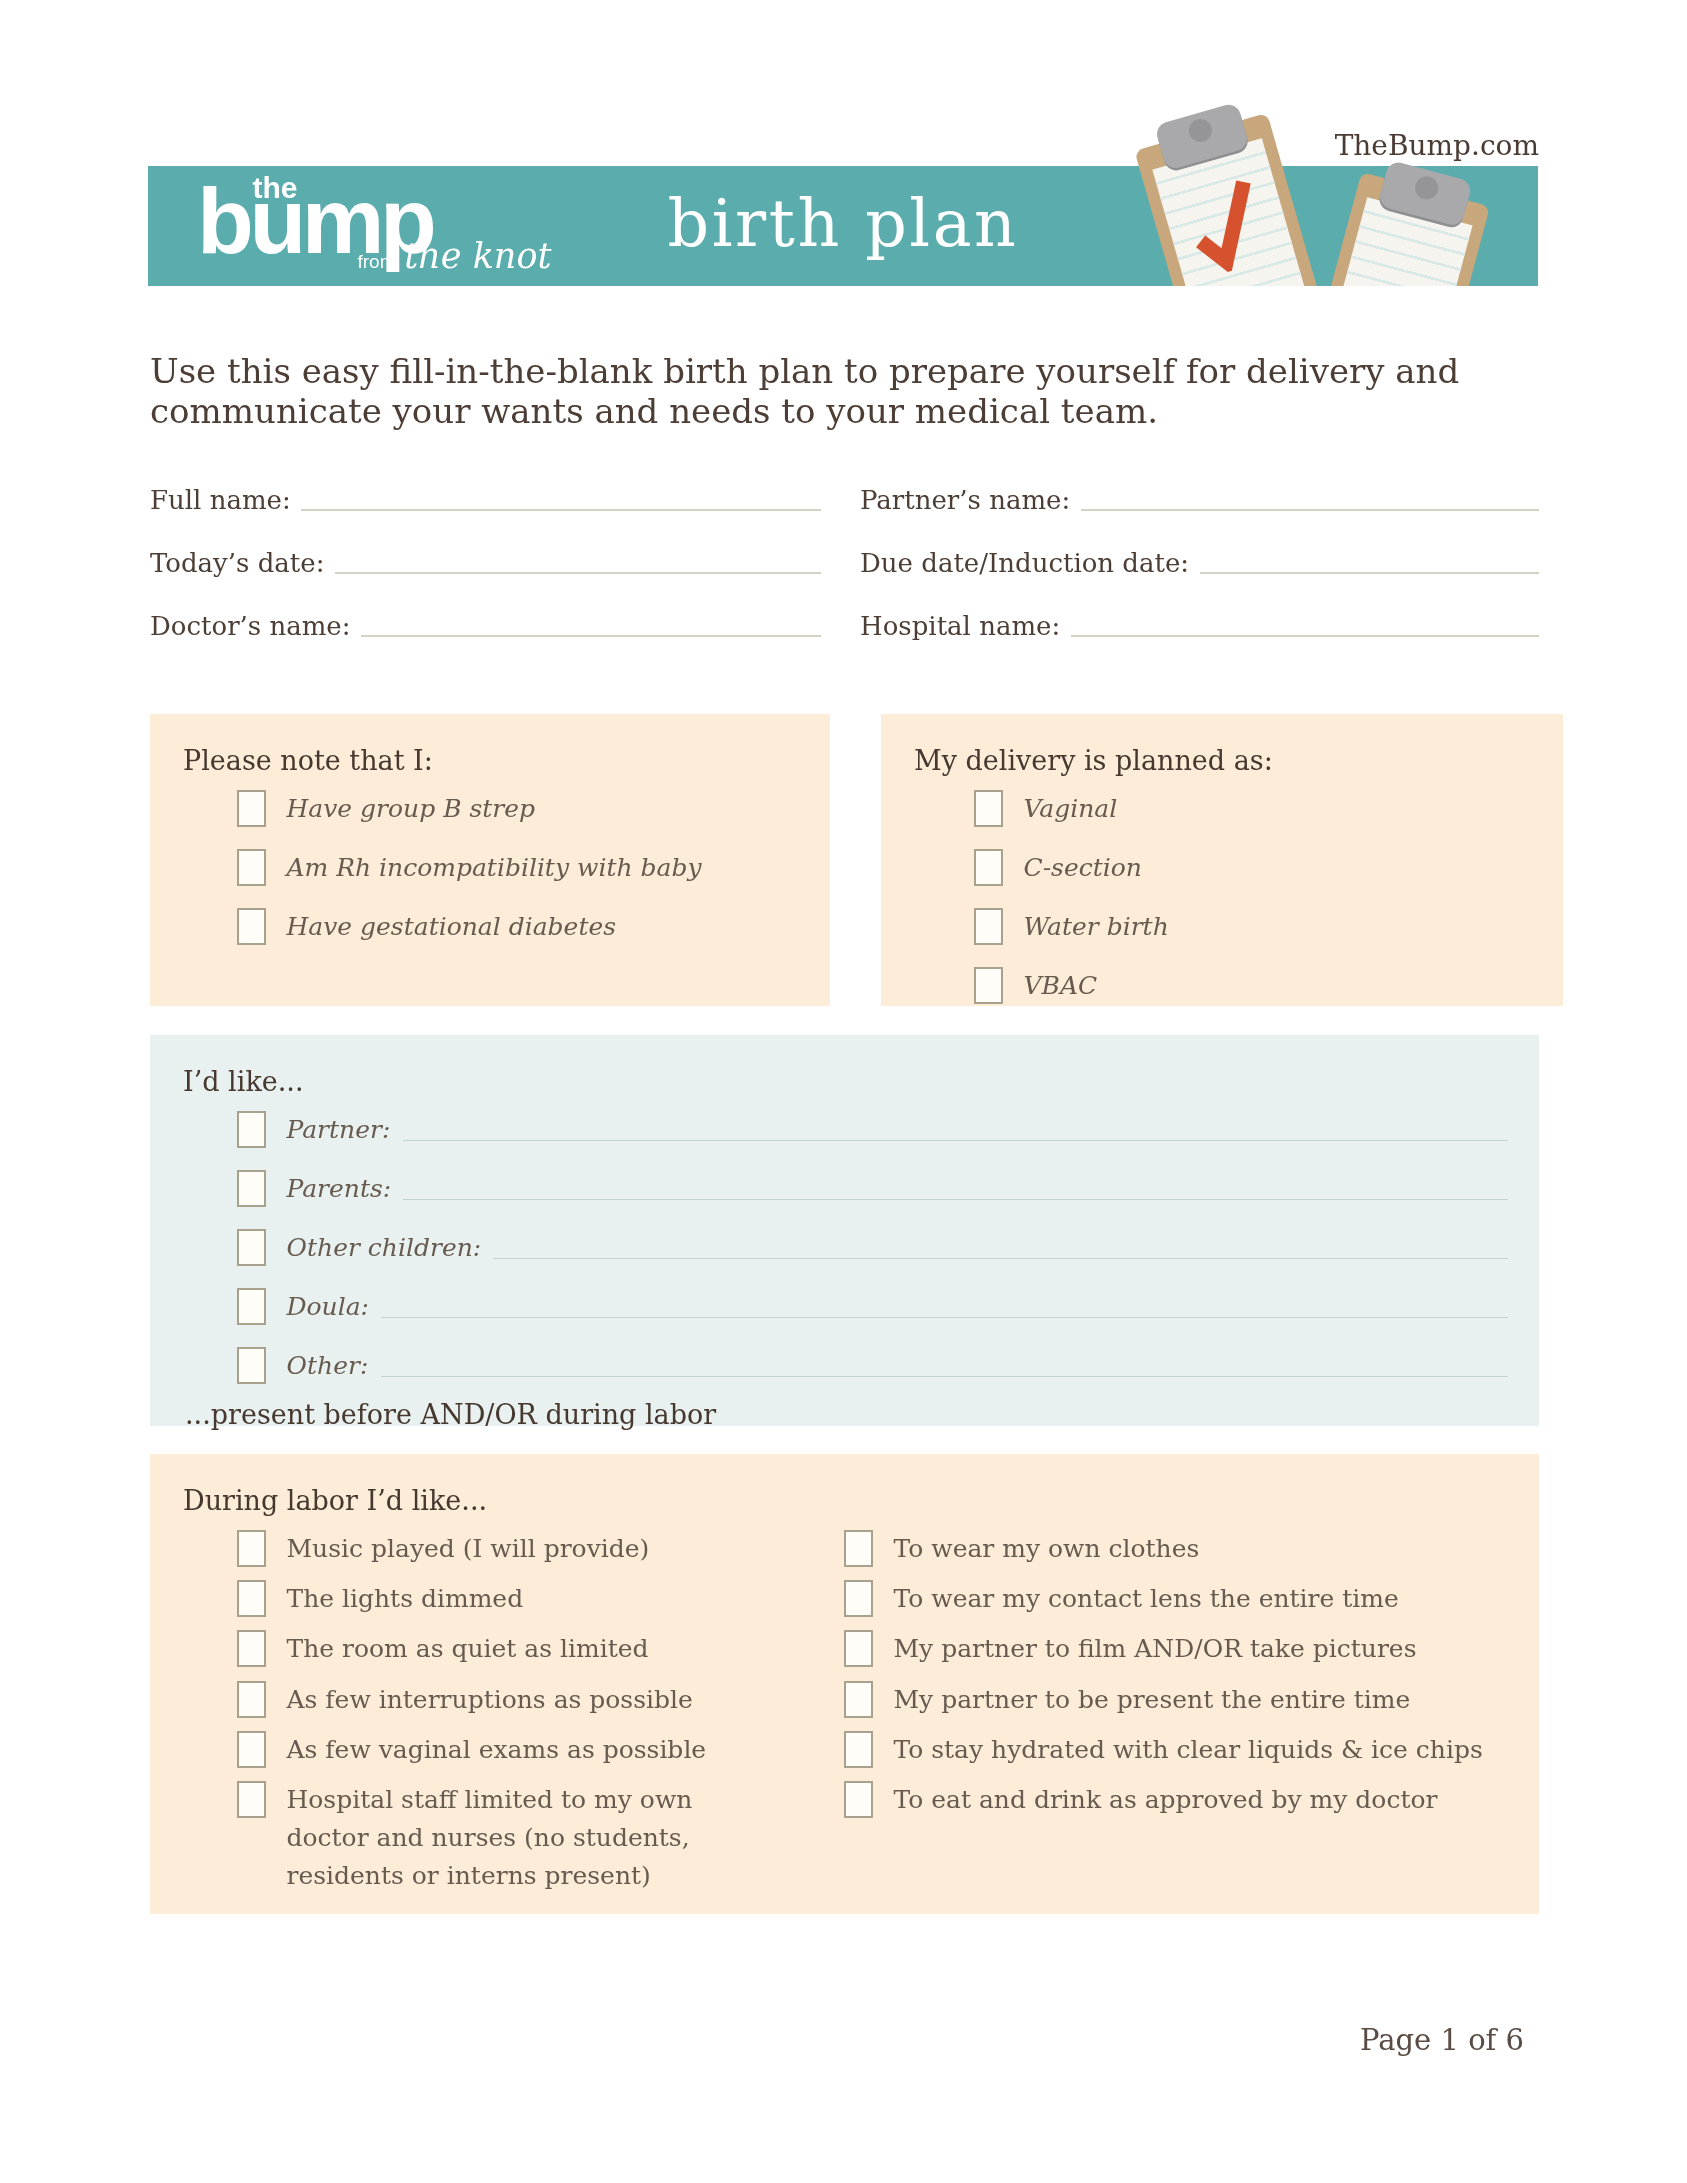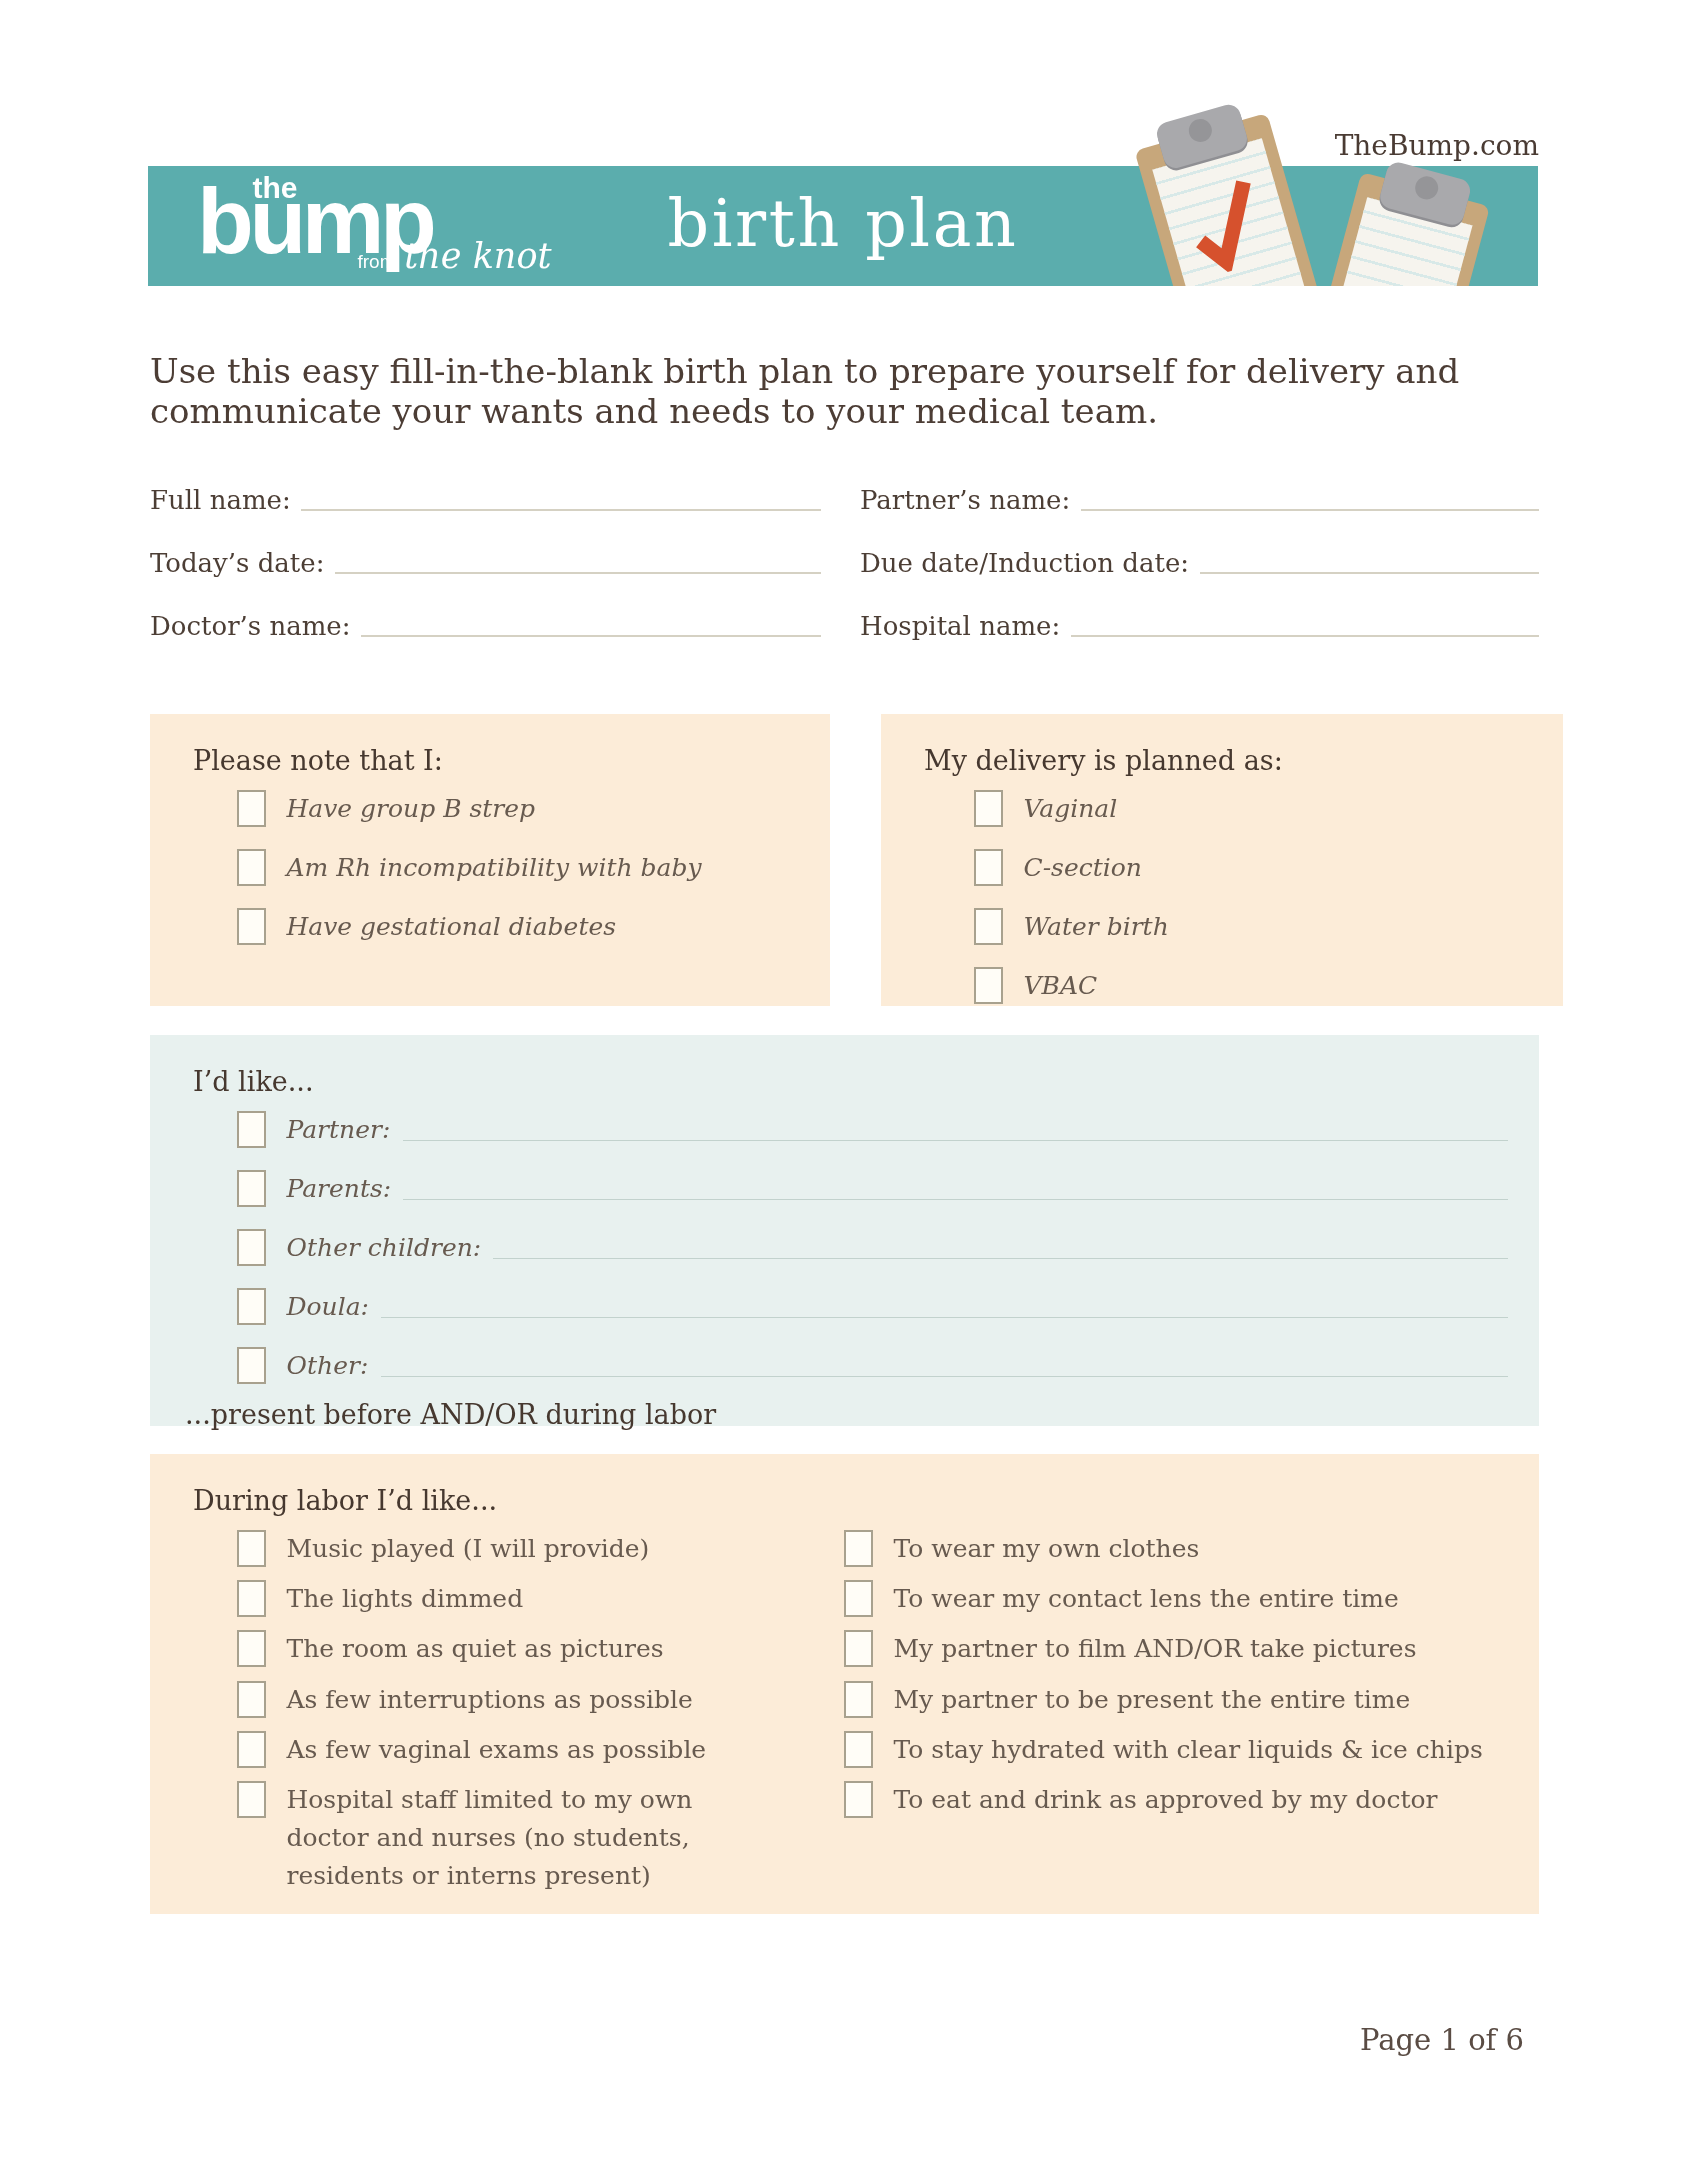--- a/index.html
+++ b/index.html
@@ -34,21 +34,21 @@
   .intro{position:absolute;left:150px;top:351px;width:1367px;font-size:34px;line-height:40px;color:#4c3d35;}
   
   .fields{position:absolute;left:150px;top:476px;width:1389px;display:grid;
           grid-template-columns:671px 1fr;column-gap:39px;row-gap:21px;}
   .field{display:flex;align-items:flex-end;height:42px;font-size:26px;color:#4c3e35;}
   .field .lbl{white-space:nowrap;padding-bottom:3.5px;}
   .field .line{flex:1;border-bottom:2.6px solid #d5d1c3;margin-left:10.5px;margin-bottom:7px;height:0.9px;}
   
   .box{position:absolute;background:#fcecd8;}
   .box.blue{background:#e8f1ef;}
-  .box h2{margin:0;padding:31px 0 0 43px;font-size:27px;font-weight:normal;color:#46382f;}
+  .box h2{margin:0;padding:31px 0 0 33px;font-size:27px;font-weight:normal;color:#46382f;}
   .chk-list{display:flex;flex-direction:column;gap:21px;margin-top:14px;font-style:italic;}
   .chk-row{display:flex;align-items:flex-start;min-height:38px;}
   .checkbox{flex:none;width:24.5px;height:33px;background:#fffdf7;border:2.6px solid #a8a18e;margin-top:0;}
   .chk-label{font-size:25px;line-height:38px;color:#675a4f;margin-left:21px;}
   .chk-row .line{flex:1;border-bottom:1.7px solid #c2d2cd;margin:0 0 7.9px 12.2px;align-self:flex-end;height:0.9px;}
   #box-note{left:150px;top:714px;width:680px;height:292px;}
   #box-note .chk-list{padding-left:87px;}
   #box-delivery{left:857px;top:714px;width:682px;height:292px;margin-left:24px;}
   #box-delivery .chk-list{padding-left:93px;}
   #box-idlike{left:150px;top:1035px;width:1389px;height:391px;}
@@ -225,21 +225,21 @@
             <span class="chk-label">Music played (I will provide)</span>
           </div>
 
           <div class="chk-row">
             <span class="checkbox"></span>
             <span class="chk-label">The lights dimmed</span>
           </div>
 
           <div class="chk-row">
             <span class="checkbox"></span>
-            <span class="chk-label">The room as quiet as pictures</span>
+            <span class="chk-label">The room as quiet as limited</span>
           </div>
 
           <div class="chk-row">
             <span class="checkbox"></span>
             <span class="chk-label">As few interruptions as possible</span>
           </div>
 
           <div class="chk-row">
             <span class="checkbox"></span>
             <span class="chk-label">As few vaginal exams as possible</span>

